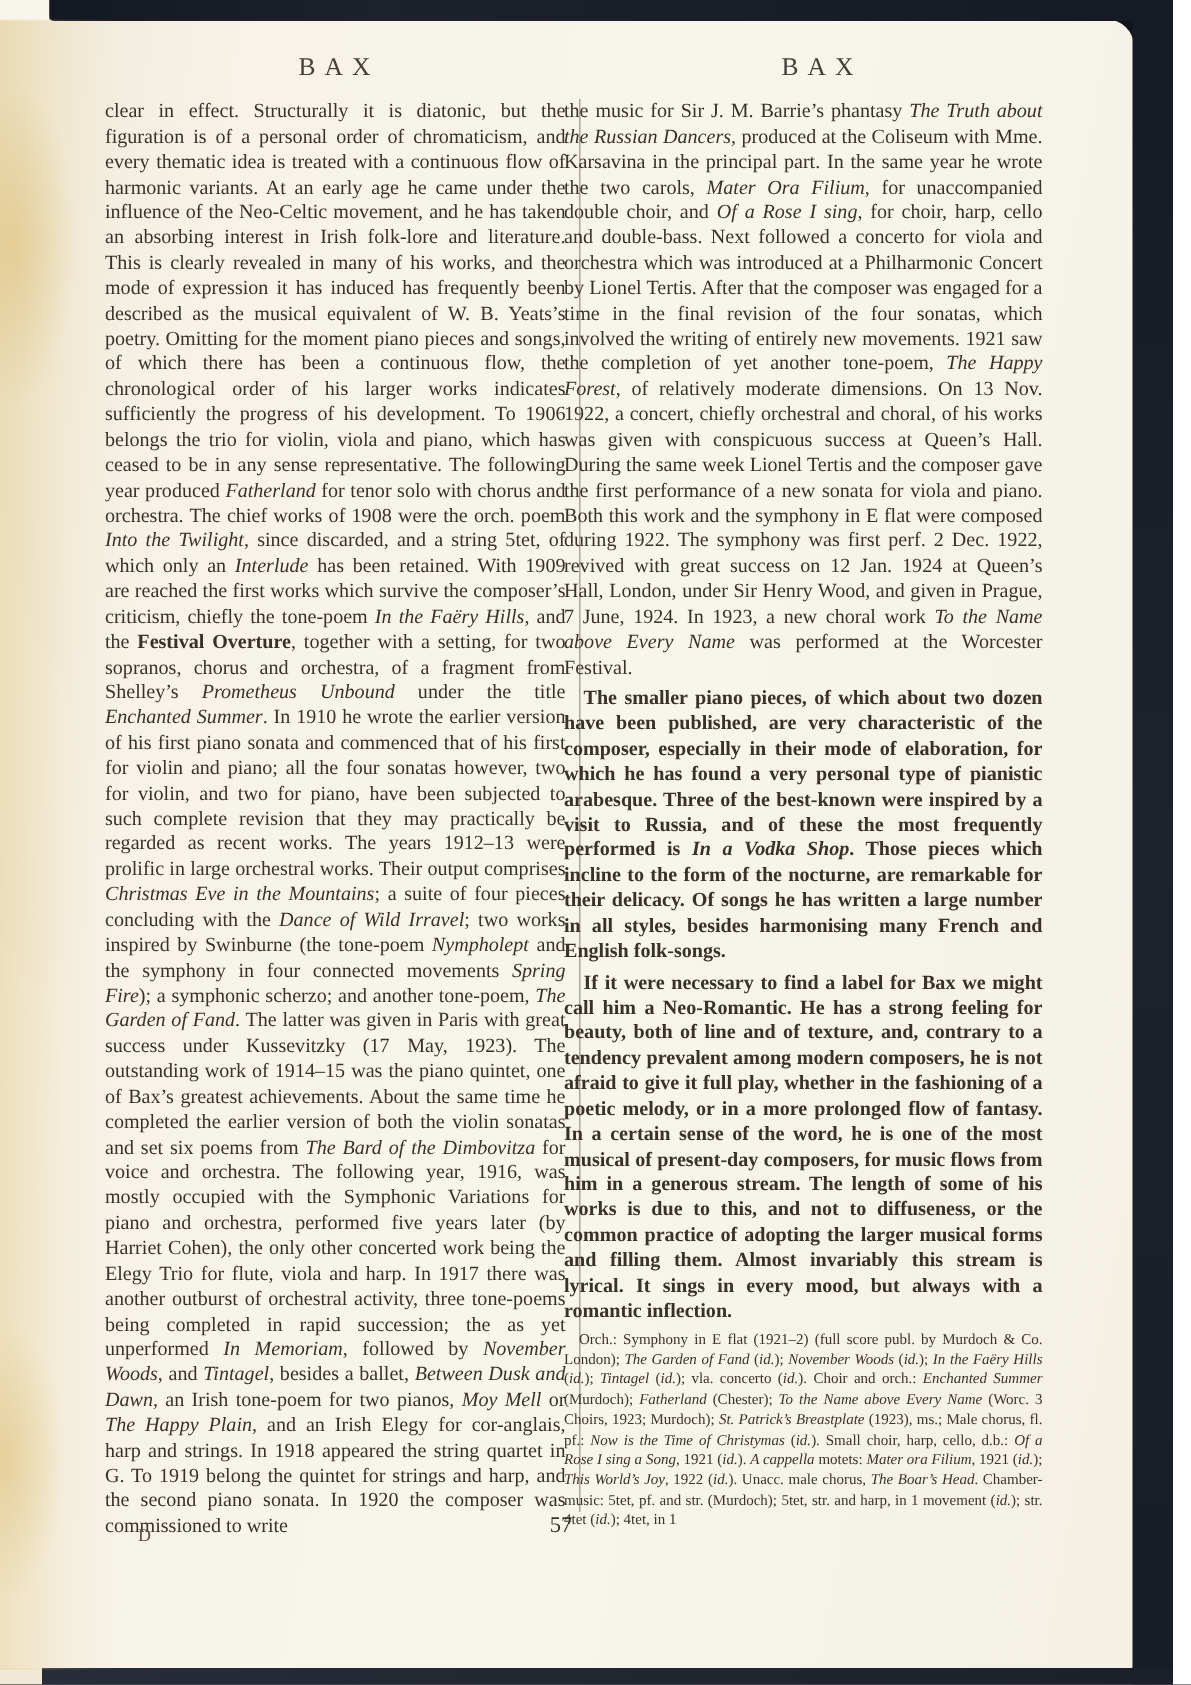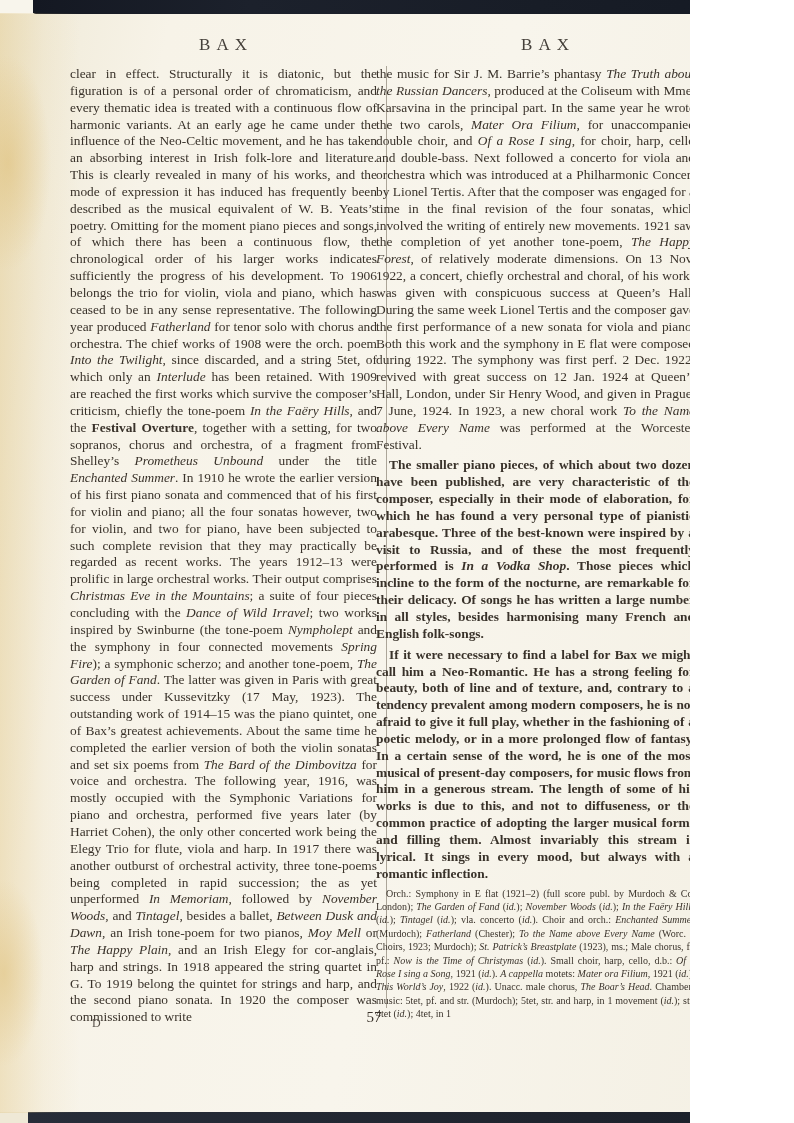--- a/index.html
+++ b/index.html
@@ -1,17 +1,17 @@
 <!DOCTYPE html>
 <html lang="en"><head>
 <meta charset="utf-8">
 <style>
   html,body{margin:0;padding:0;}
   .page{
-    position:relative;width:690px;height:1123px;overflow:hidden;
+    position:relative;width:782px;height:1123px;overflow:hidden;
     background:#10141c;
     font-family:"Liberation Serif","DejaVu Serif",serif;
   }
   .paper{
     position:absolute;left:0;top:13px;width:756px;height:1100px;
     background:linear-gradient(100deg,#efe9d6 0%,#f7f3e8 18%,#f8f5ec 55%,#f4f0e4 100%);
     border-top-right-radius:18px;border-bottom-right-radius:4px;
   }
   .paper-top-sliver{position:absolute;left:0;top:0;width:33px;height:14px;background:#f8f5ec;}
   .paper-bottom-sliver{position:absolute;left:0;top:1112px;width:28px;height:11px;background:#efe9d6;}

